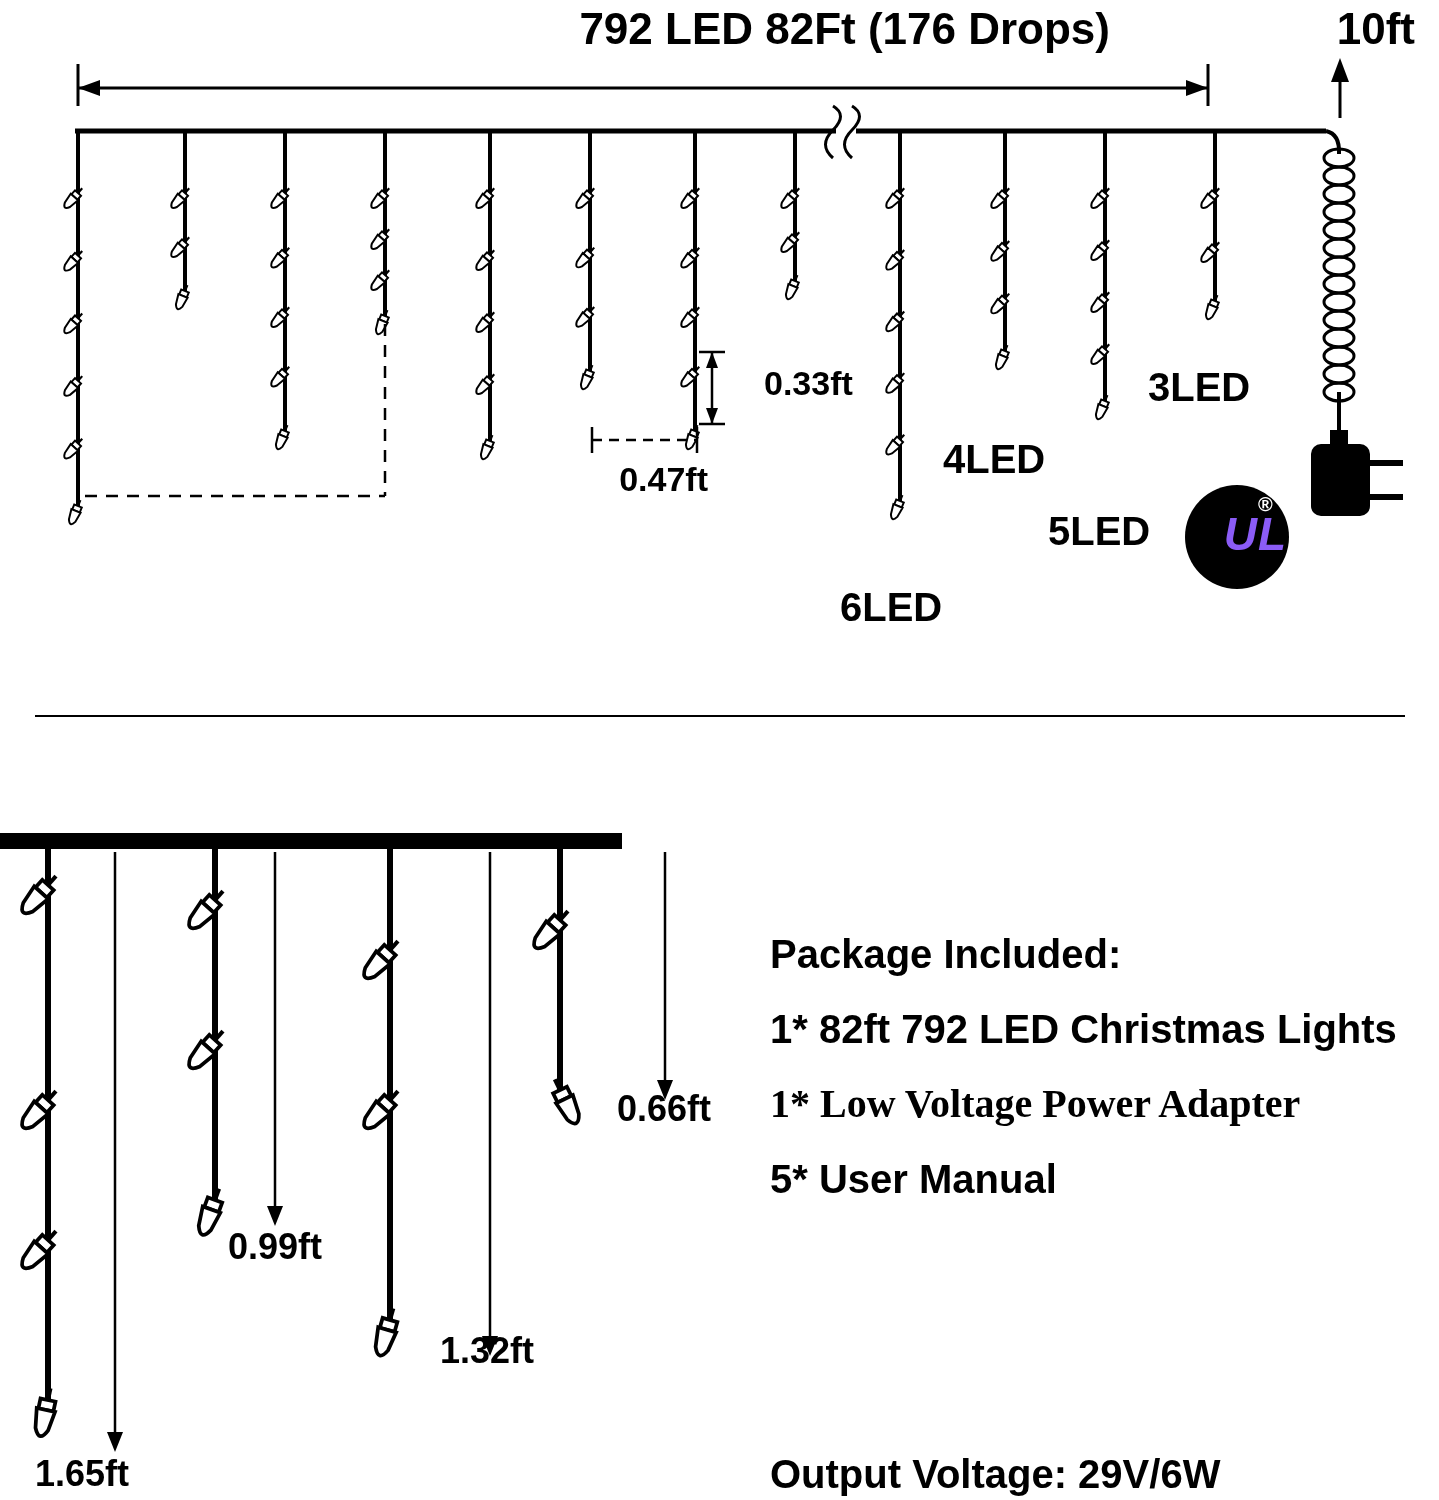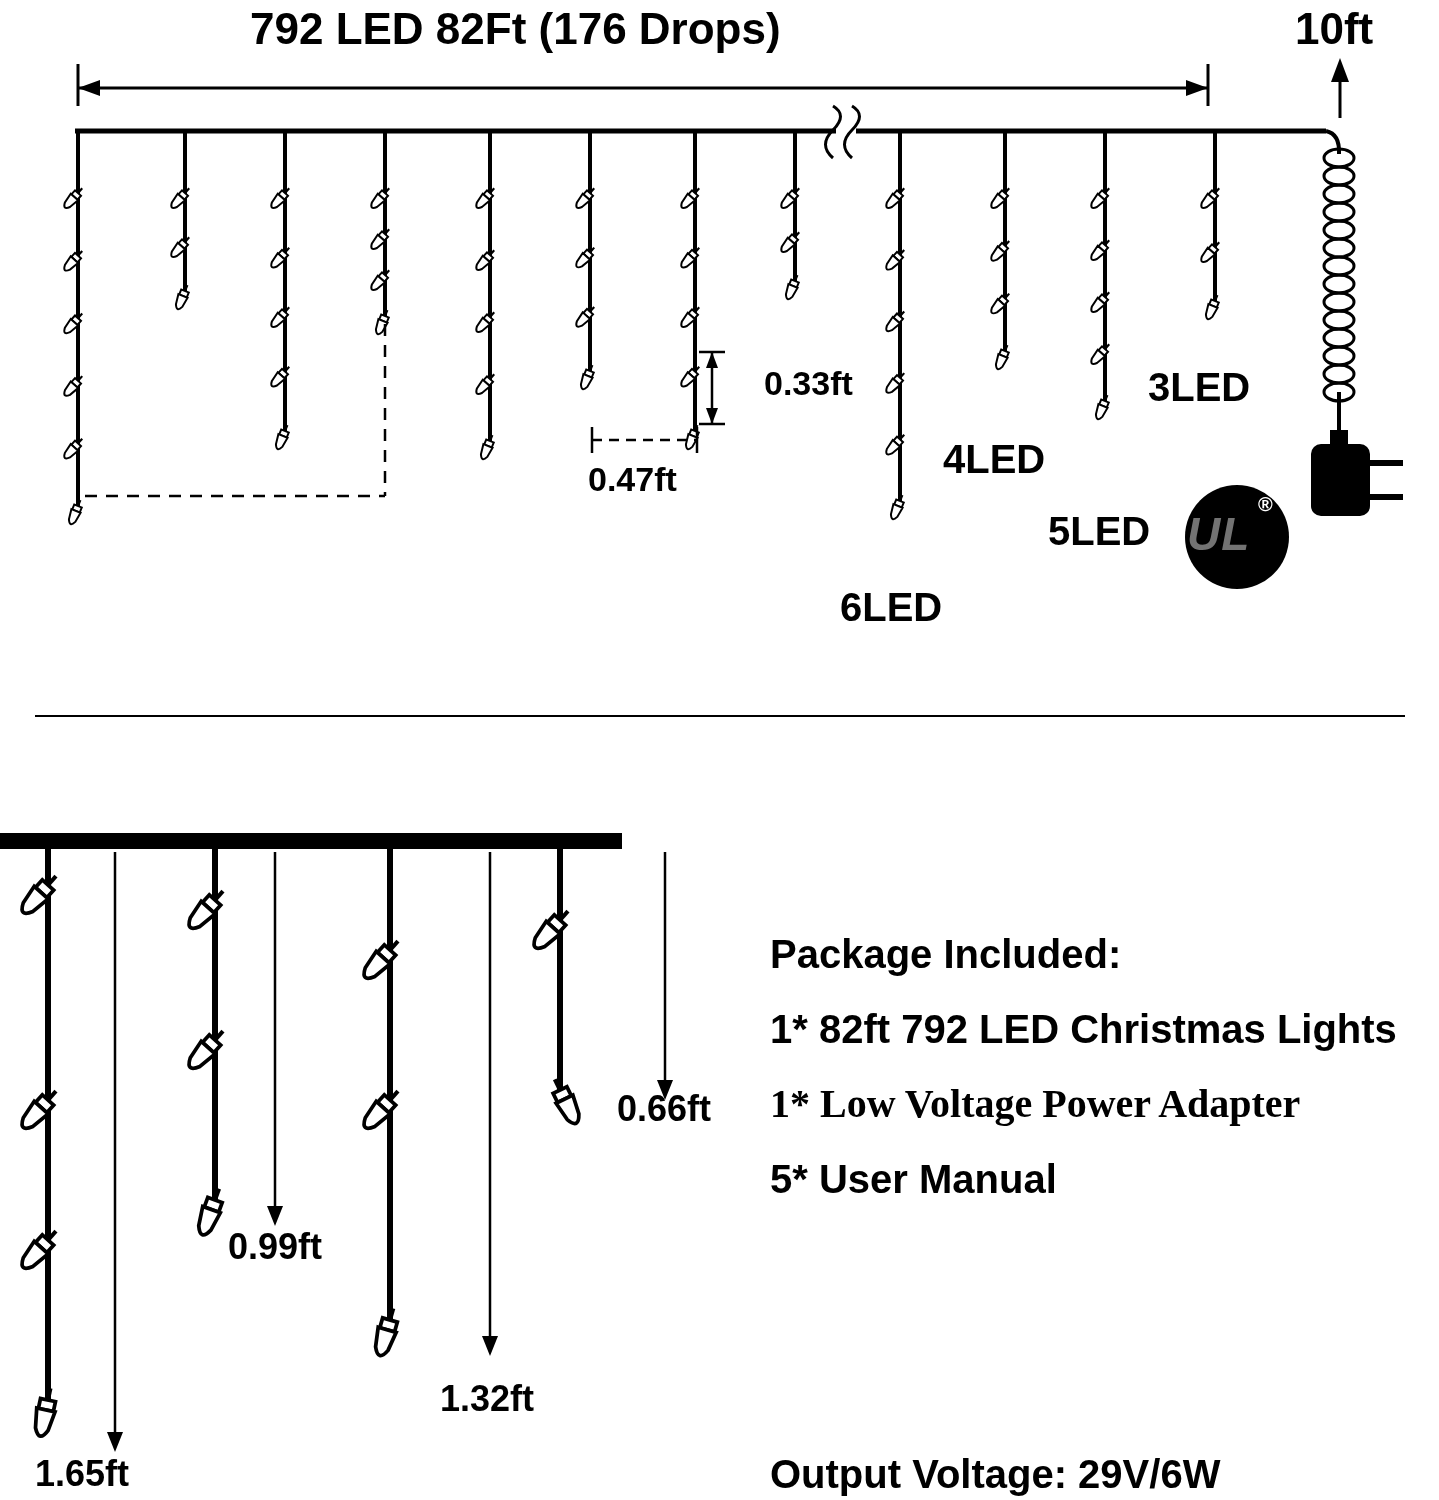--- a/index.html
+++ b/index.html
@@ -5,22 +5,22 @@
   html,body{margin:0;padding:0;background:#fff;}
   .canvas{position:relative;width:1439px;height:1500px;background:#fff;overflow:hidden;
           font-family:"Liberation Sans",sans-serif;color:#000;}
   .canvas svg{position:absolute;left:0;top:0;}
   .lbl{position:absolute;font-weight:bold;white-space:nowrap;line-height:1.05;}
   .t44{font-size:44px;}
   .t40{font-size:40px;margin-top:40px;}
   .t38{font-size:38px;}
   .t36{font-size:36px;}
   .t34{font-size:34px;}
-  .center{text-align:left;}
-  .ul-txt{color:#737373;font-style:italic;font-size:46px;letter-spacing:1px;}
+  .center{text-align:right;}
+  .ul-txt{color:#8b5cf6;font-style:italic;font-size:46px;letter-spacing:1px;}
   .ul-reg{color:#fff;font-size:20px;font-style:normal;}
 </style>
 </head>
 <body>
 
 <div class="canvas">
 
   <svg id="diagram-svg" width="1439" height="1500" viewBox="0 0 1439 1500">
       <g>
         <line x1="78" y1="88" x2="1208" y2="88" stroke="#000" stroke-width="3"></line>
@@ -482,21 +482,21 @@
   <div class="lbl t40" style="left:1148px;top:326px;">3LED</div>
   <div class="lbl t40" style="left:943px;top:398px;">4LED</div>
   <div class="lbl t40" style="left:1048px;top:470px;">5LED</div>
   <div class="lbl t40" style="left:840px;top:546px;">6LED</div>
 
   <div class="lbl ul-txt center" style="left:1187px;top:510px;width:100px;">UL</div>
   <div class="lbl ul-reg" style="left:1258px;top:494px;">®</div>
 
   <div class="lbl t36" style="left:617px;top:1090px;">0.66ft</div>
   <div class="lbl t36" style="left:228px;top:1228px;">0.99ft</div>
-  <div class="lbl t36" style="left:440px;top:1380px;">1.32ft</div>
+  <div class="lbl t36" style="left:440px;top:1332px;">1.32ft</div>
   <div class="lbl t36" style="left:35px;top:1455px;">1.65ft</div>
 
   <div class="lbl t40" style="left:770px;top:893px;">Package Included:</div>
   <div class="lbl t40" style="left:770px;top:968px;">1* 82ft 792 LED Christmas Lights</div>
   <div class="lbl t40" style="left:770px;top:1043px;font-family:Liberation Serif, serif;">1* Low Voltage Power Adapter</div>
   <div class="lbl t40" style="left:770px;top:1118px;">5* User Manual</div>
   <div class="lbl t40" style="left:770px;top:1413px;">Output Voltage: 29V/6W</div>
 
 </div>
 

